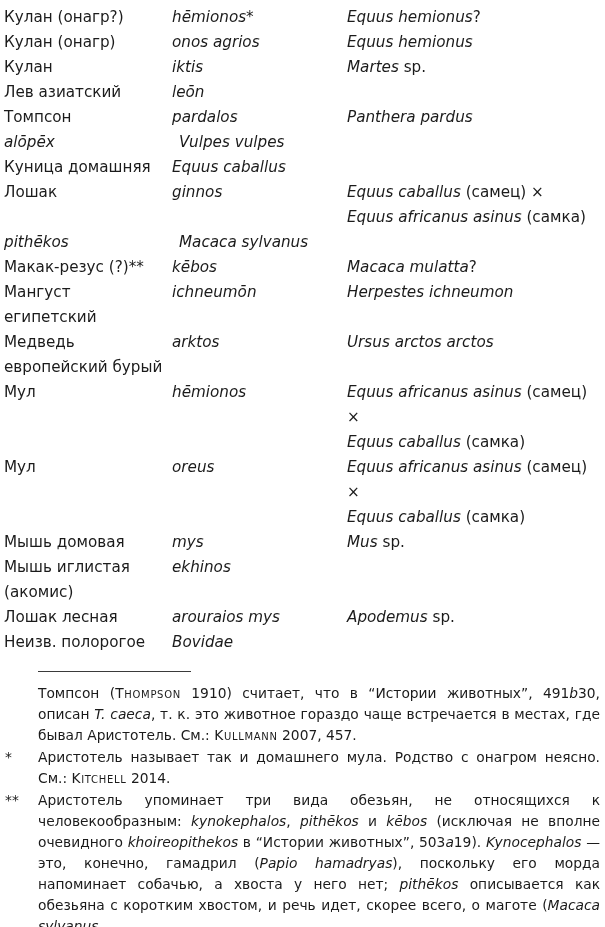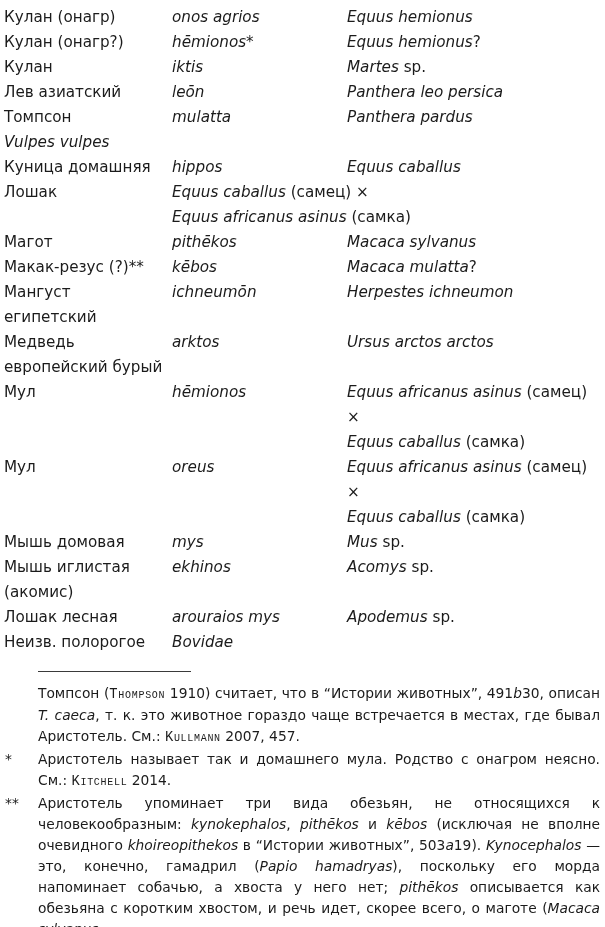--- a/index.html
+++ b/index.html
@@ -14,73 +14,72 @@
 
   
   .species-table { font-size:15.2px; line-height:25px; }
   .t-row { display:flex; align-items:flex-start; }
   .c1 { width:168px; padding-right:6px; white-space:pre-line; }
   .c2 { width:175px; padding-right:6px; white-space:pre-line; }
   .c3 { flex:1; white-space:pre-line; }
 
   .seg-r { font-style:normal; }
   .seg-i { font-style:italic; }
-  .seg-sc { font-variant:small-caps; letter-spacing:0.7px;font-family:Liberation Mono, monospace; }
+  .seg-sc { font-variant:small-caps; letter-spacing:0.7px; }
 
   
   .footnotes { margin-top:16px; font-size:13.8px; line-height:21px; }
   .fn-rule { margin-left:34px; width:153px; border-top:1.2px solid #3a3a3a; margin-bottom:11px; }
   .fn { position:relative; padding-left:34px; padding-right:2px; text-align:justify; margin-bottom:1px; }
   .fn-marker { position:absolute; left:1px; top:0; font-style:normal; }
 </style>
 </head>
 <body>
 
 <div class="page">
   <div class="species-table">
       <div class="t-row">
+        <div class="c1"><span class="seg-r">Кулан (онагр?)</span></div>
+        <div class="c2"><span class="seg-i">hēmionos</span><span class="seg-r">*</span></div>
+        <div class="c3"><span class="seg-i">Equus hemionus</span><span class="seg-r">?</span></div>
+      </div>
+      <div class="t-row">
         <div class="c1"><span class="seg-r">Кулан (онагр)</span></div>
         <div class="c2"><span class="seg-i">onos agrios</span></div>
         <div class="c3"><span class="seg-i">Equus hemionus</span></div>
-      </div>
-      <div class="t-row">
-        <div class="c1"><span class="seg-r">Кулан (онагр?)</span></div>
-        <div class="c2"><span class="seg-i">hēmionos</span><span class="seg-r">*</span></div>
-        <div class="c3"><span class="seg-i">Equus hemionus</span><span class="seg-r">?</span></div>
       </div>
       <div class="t-row">
         <div class="c1"><span class="seg-r">Кулан</span></div>
         <div class="c2"><span class="seg-i">iktis</span></div>
         <div class="c3"><span class="seg-i">Martes</span><span class="seg-r"> sp.</span></div>
       </div>
       <div class="t-row">
         <div class="c1"><span class="seg-r">Лев азиатский</span></div>
         <div class="c2"><span class="seg-i">leōn</span></div>
-        <div class="c3"><span class="seg-i">Panthera leo persica</span></div>
       </div>
       <div class="t-row">
         <div class="c1"><span class="seg-r">Томпсон</span></div>
-        <div class="c2"><span class="seg-i">mulatta</span></div>
+        <div class="c2"><span class="seg-i">pardalos</span></div>
         <div class="c3"><span class="seg-i">Panthera pardus</span></div>
       </div>
       <div class="t-row">
+        <div class="c2"><span class="seg-i">alōpēx</span></div>
         <div class="c3"><span class="seg-i">Vulpes vulpes</span></div>
       </div>
       <div class="t-row">
         <div class="c1"><span class="seg-r">Куница домашняя</span></div>
-        <div class="c2"><span class="seg-i">hippos</span></div>
         <div class="c3"><span class="seg-i">Equus caballus</span></div>
       </div>
       <div class="t-row">
         <div class="c1"><span class="seg-r">Лошак</span></div>
+        <div class="c2"><span class="seg-i">ginnos</span></div>
         <div class="c3"><span class="seg-i">Equus caballus</span><span class="seg-r"> (самец) ×
 </span><span class="seg-i">Equus africanus asinus</span><span class="seg-r"> (самка)</span></div>
       </div>
       <div class="t-row">
-        <div class="c1"><span class="seg-r">Магот</span></div>
         <div class="c2"><span class="seg-i">pithēkos</span></div>
         <div class="c3"><span class="seg-i">Macaca sylvanus</span></div>
       </div>
       <div class="t-row">
         <div class="c1"><span class="seg-r">Макак-резус (?)**</span></div>
         <div class="c2"><span class="seg-i">kēbos</span></div>
         <div class="c3"><span class="seg-i">Macaca mulatta</span><span class="seg-r">?</span></div>
       </div>
       <div class="t-row">
         <div class="c1"><span class="seg-r">Мангуст египетский</span></div>
@@ -107,21 +106,20 @@
       </div>
       <div class="t-row">
         <div class="c1"><span class="seg-r">Мышь домовая</span></div>
         <div class="c2"><span class="seg-i">mys</span></div>
         <div class="c3"><span class="seg-i">Mus</span><span class="seg-r"> sp.</span></div>
       </div>
       <div class="t-row">
         <div class="c1"><span class="seg-r">Мышь иглистая
 (акомис)</span></div>
         <div class="c2"><span class="seg-i">ekhinos</span></div>
-        <div class="c3"><span class="seg-i">Acomys</span><span class="seg-r"> sp.</span></div>
       </div>
       <div class="t-row">
         <div class="c1"><span class="seg-r">Лошак лесная</span></div>
         <div class="c2"><span class="seg-i">arouraios mys</span></div>
         <div class="c3"><span class="seg-i">Apodemus</span><span class="seg-r"> sp.</span></div>
       </div>
       <div class="t-row">
         <div class="c1"><span class="seg-r">Неизв. полорогое</span></div>
         <div class="c3"><span class="seg-i">Bovidae</span></div>
       </div>

